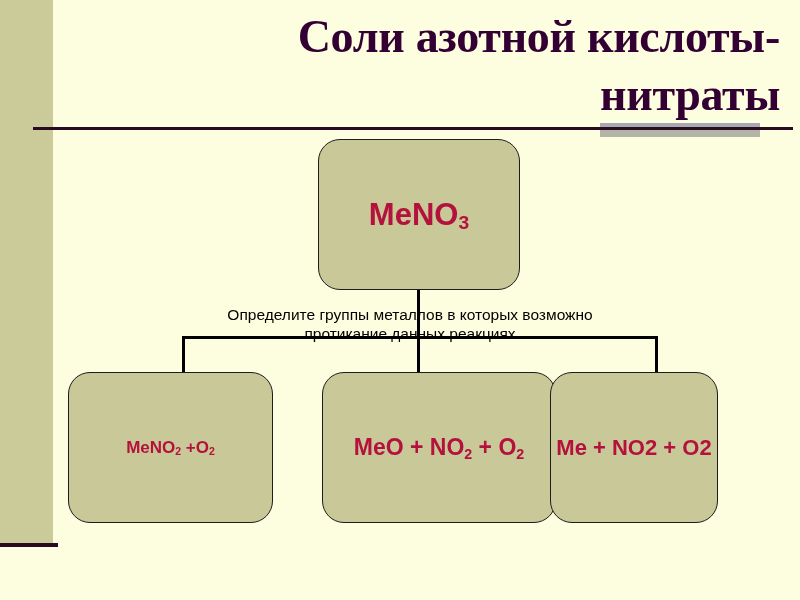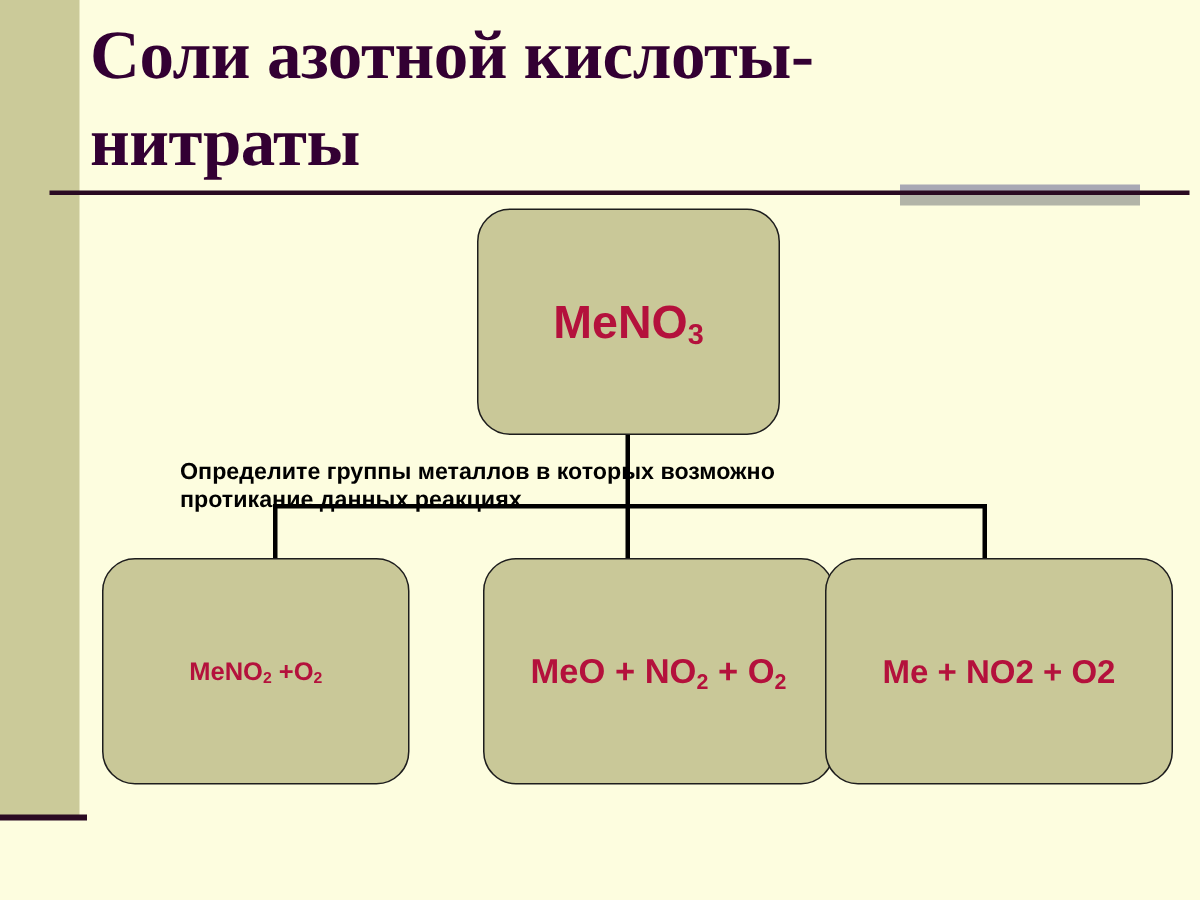--- a/index.html
+++ b/index.html
@@ -42,21 +42,21 @@
     height: 4px;
     background: #2a0a22;
   }
 
   
   .title {
     position: absolute;
     left: 60px;
     top: 8px;
     width: 720px;
-    text-align: left;
+    text-align: right;
     font-family: "Liberation Serif", "DejaVu Serif", serif;
     font-weight: bold;
     font-size: 46px;
     line-height: 58px;
     color: #330033;
     letter-spacing: -0.3px;
     white-space: pre-line;
   }
 
   
@@ -117,21 +117,21 @@
   #box-b2 {
     left: 322px;
     top: 372px;
     width: 234px;
     height: 151px;
     font-size: 23px;
   }
   #box-b3 {
     left: 550px;
     top: 372px;
-    width: 232px;
+    width: 168px;
     height: 151px;
     font-size: 22px;
   }
   .fc-box sub {
     font-size: 0.62em;
     vertical-align: baseline;
     position: relative;
     bottom: -0.26em;
   }
 
@@ -170,23 +170,23 @@
     width: 3px;
     height: 37px;
   }
 
   
   .instruction {
     position: absolute;
     left: 120px;
     top: 305px;
     width: 580px;
-    text-align: left;
+    text-align: center;
     font-family: "Liberation Sans", sans-serif;
-    font-weight: bold;
+    font-weight: normal;
     font-size: 15.5px;
     line-height: 19px;
     color: #000000;
     white-space: pre-line;
     z-index: 5;
   }
 </style>
 </head>
 <body>
 

